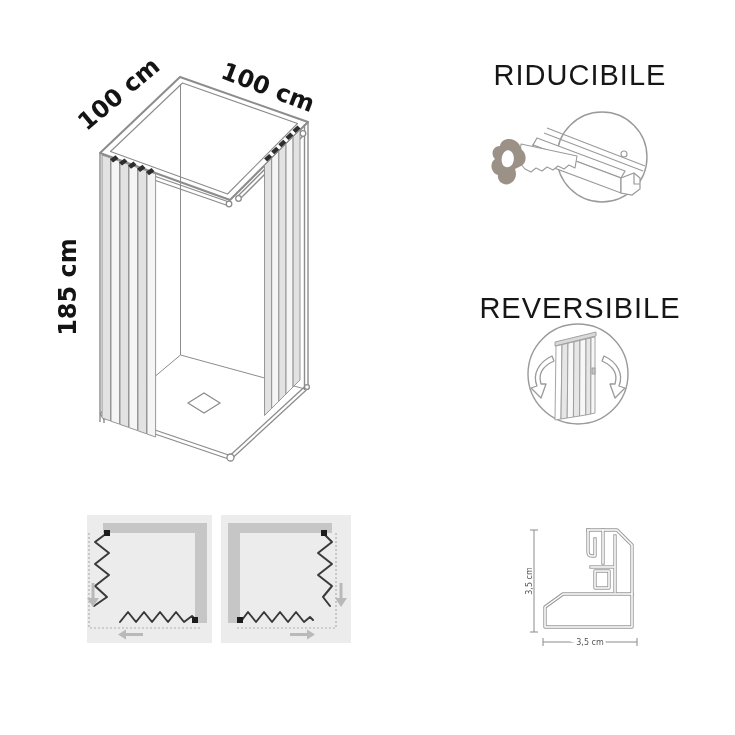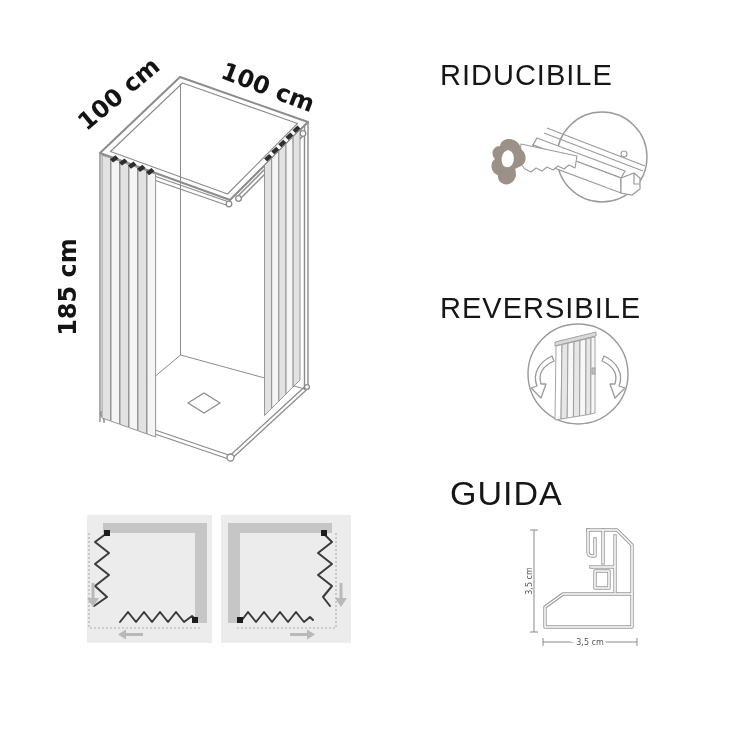--- a/index.html
+++ b/index.html
@@ -1,19 +1,19 @@
 <!DOCTYPE html>
 <html><head>
 <meta charset="utf-8">
 <style>
   html,body{margin:0;padding:0;background:#fff;}
   #canvas{position:relative;width:735px;height:735px;background:#ffffff;overflow:hidden;
           font-family:"Liberation Sans",sans-serif;}
   .abs{position:absolute;}
-  .feature-title{position:absolute;left:440px;width:280px;text-align:left;
+  .feature-title{position:absolute;left:440px;width:280px;text-align:center;
                  font-size:29px;letter-spacing:1px;color:#161616;font-weight:400;
                  font-family:"Liberation Sans",sans-serif;}
   .feature-title.guida{left:450px;width:275px;font-size:34px;}
   svg{display:block;}
   .ln{stroke:#8c8c8c;fill:none;}
   .ln2{stroke:#9a9a9a;fill:none;}
   .dimtxt{font-family:"DejaVu Sans",sans-serif;font-weight:600;fill:#141414;}
   .dbl-o{stroke:#9a9a9a;stroke-width:3.4;fill:none;stroke-linejoin:round;stroke-linecap:square;}
   .dbl-i{stroke:#ffffff;stroke-width:1.5;fill:none;stroke-linejoin:round;stroke-linecap:square;}
   .dim-small{font-family:"DejaVu Sans",sans-serif;font-size:8px;fill:#555;}
@@ -189,21 +189,20 @@
       <polygon points="40,26.6 46,25.2 45.2,100 39,101" fill="#e6e6e6"></polygon>
       <polygon points="46,25.2 52,23.8 51.4,99 45.2,100" fill="#f7f7f7"></polygon>
       <polygon points="52,23.8 58,22.4 57.6,98 51.4,99" fill="#e6e6e6"></polygon>
       <polygon points="58,22.4 64,21 63.8,97 57.6,98" fill="#f7f7f7"></polygon>
       <polygon points="64,21 69,19.8 68.8,96 63.8,97" fill="#e6e6e6"></polygon>
       <polygon points="69,19.8 73,18.8 73,95 68.8,96" fill="#f7f7f7"></polygon>
       <rect x="70" y="50" width="3" height="6" fill="#c9c9c9"></rect>
     </g>
   </svg>
 
-  <div class="feature-title guida" style="top:474px">GUIDA</div>
 
   <svg class="abs" style="left:525px;top:515px" width="125" height="140" viewBox="0 0 125 140">
     <defs>
       <path id="g-prong" d="M63,15 V37 Q63,41 67,41 H70 V24"></path>
       <path id="g-top" d="M63,15 H92 L107,30 V79"></path>
       <path id="g-mid" d="M78,15 V48"></path>
       <path id="g-shelf" d="M66,52 H89"></path>
       <path id="g-wall" d="M90,21 V77"></path>
       <path id="g-box" d="M70,56 h14 v17 h-14 z"></path>
       <path id="g-base" d="M20,92 L38,79 H107 V112 H20 Z"></path>

